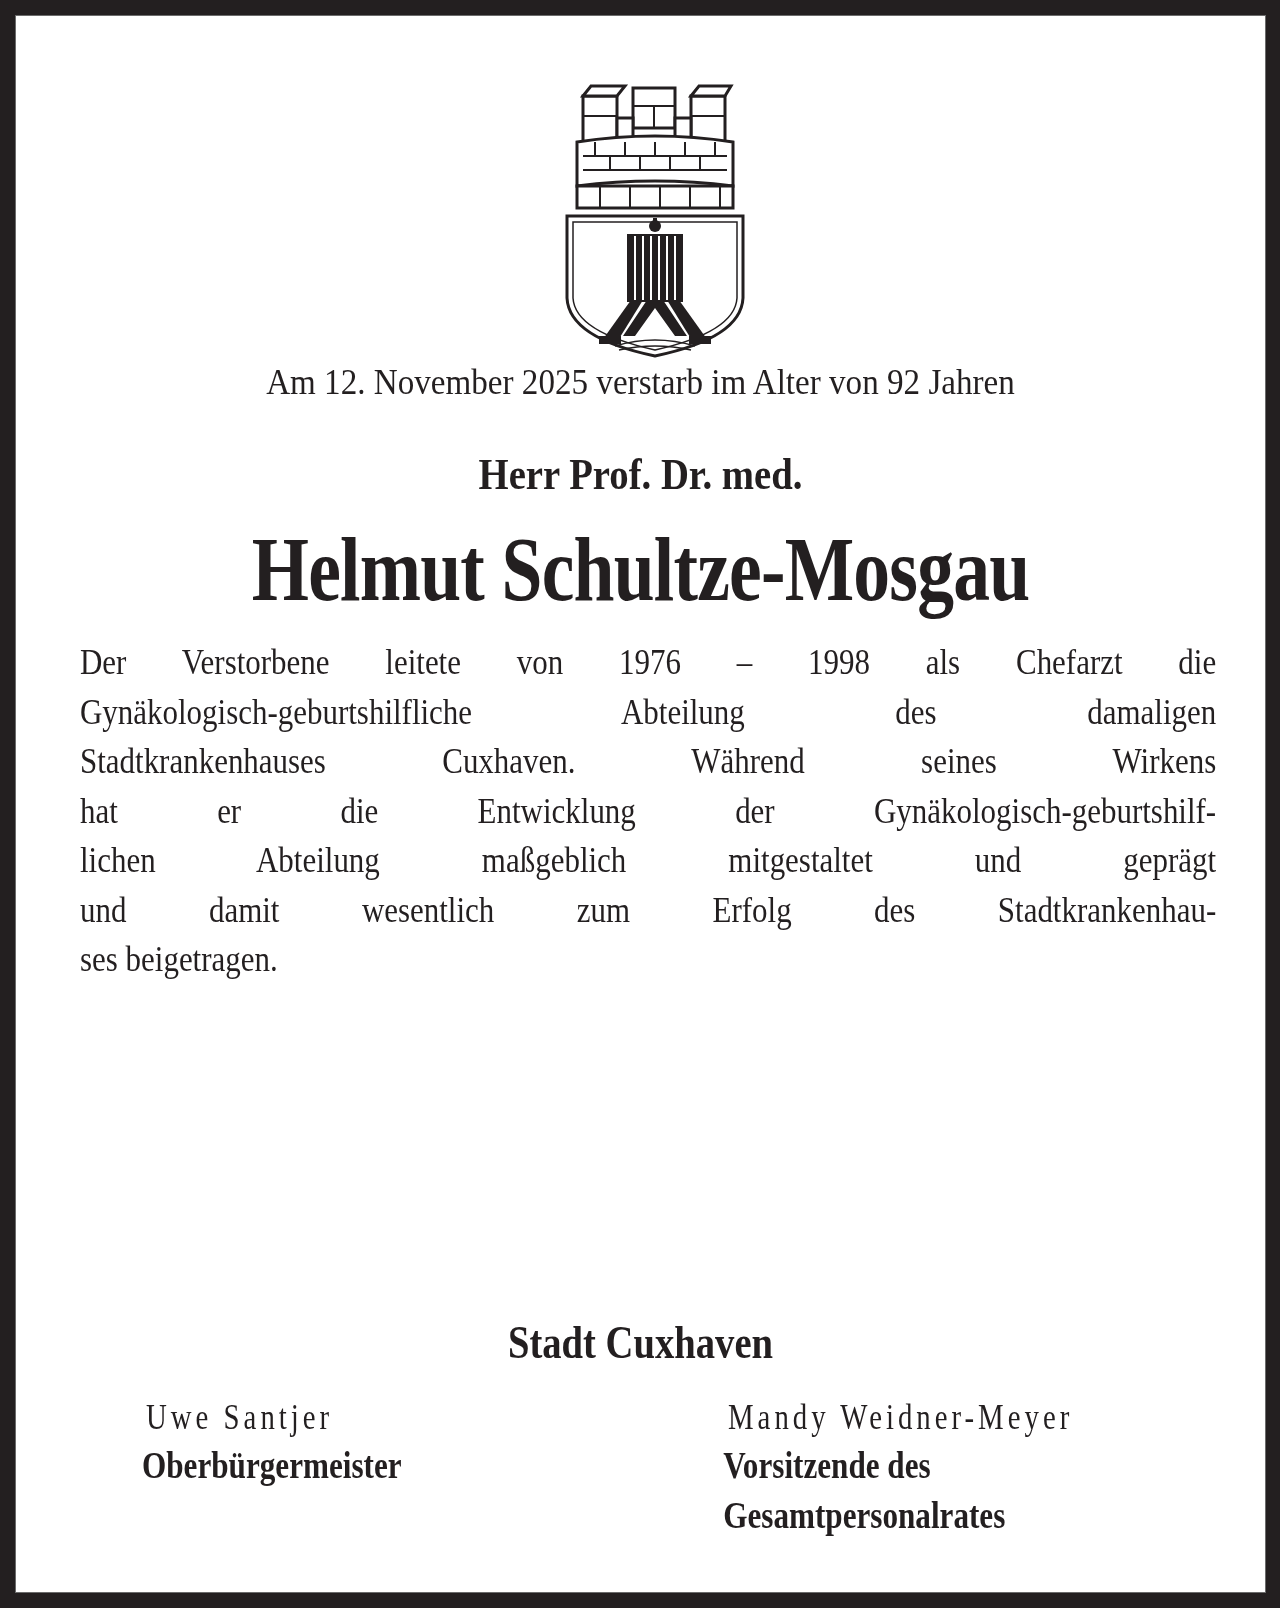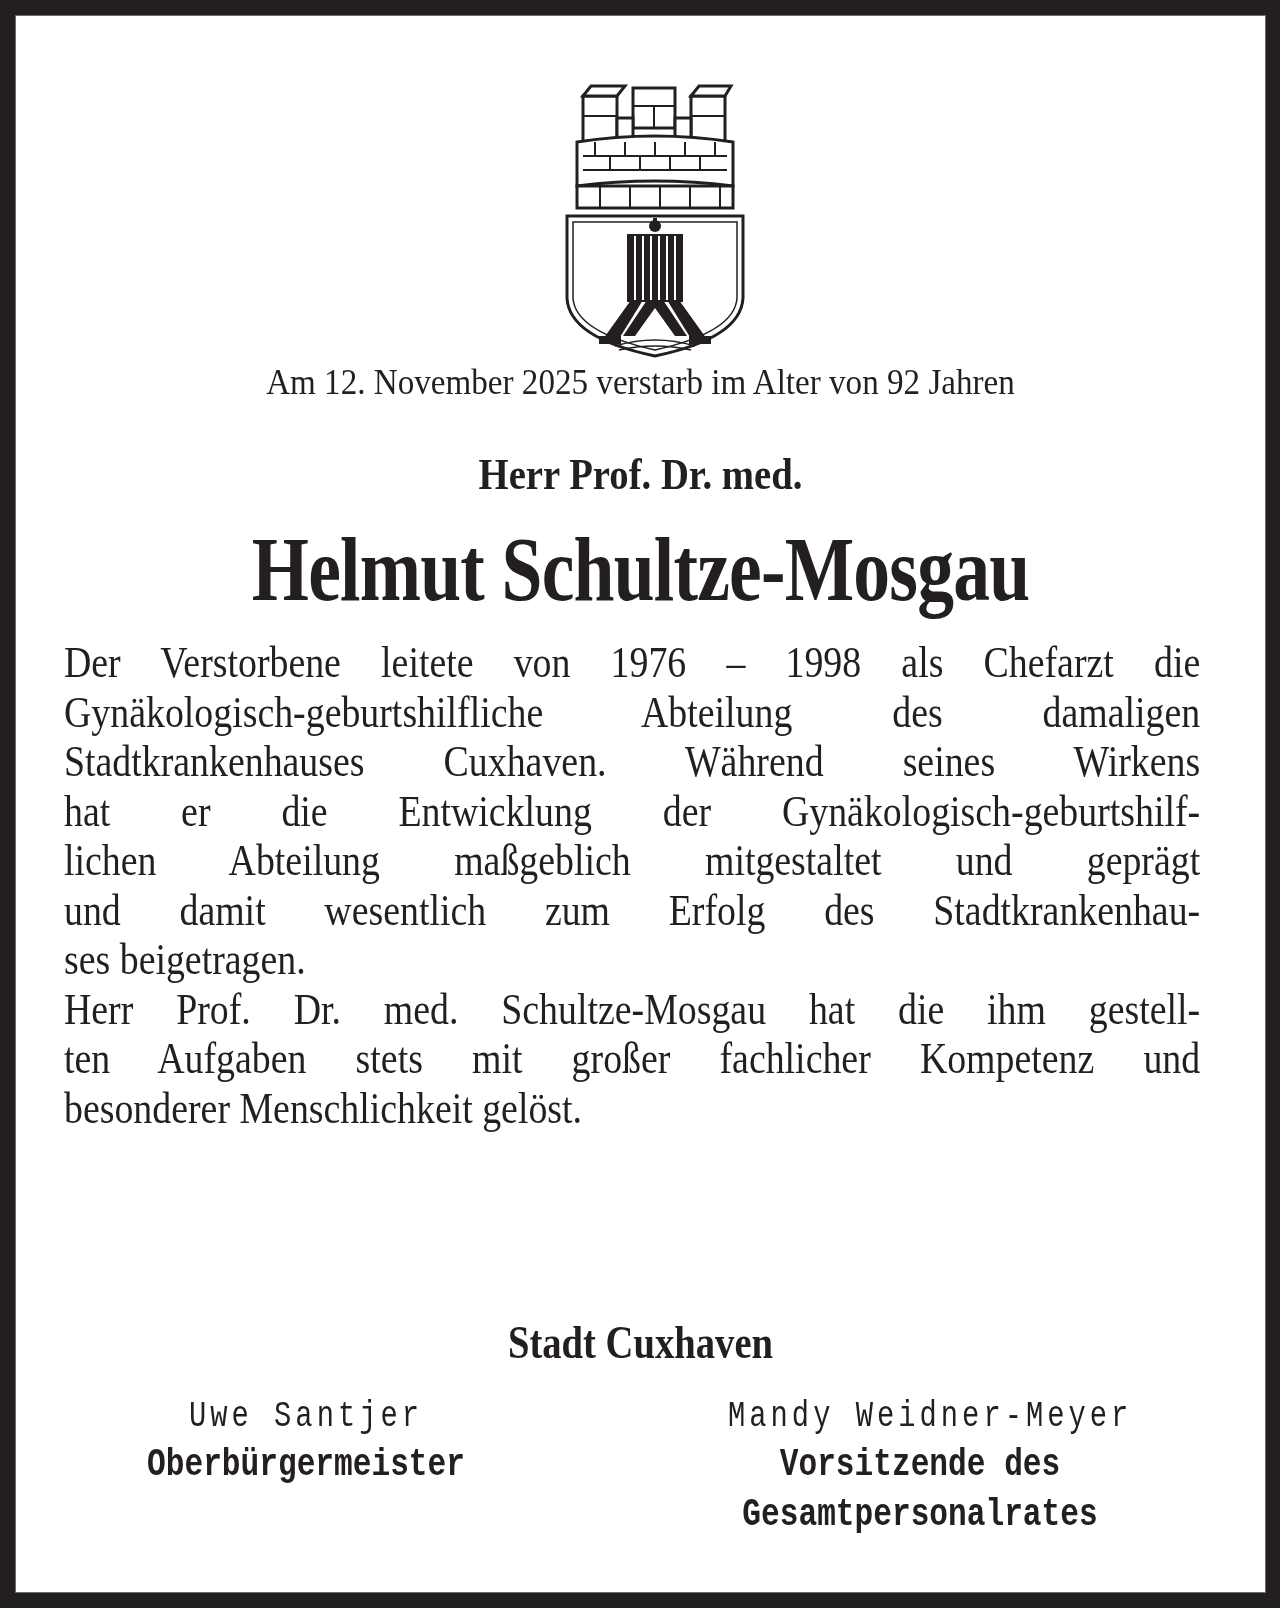--- a/index.html
+++ b/index.html
@@ -38,43 +38,43 @@
     transform: scaleX(0.86);
   }
   .name {
     top: 500px;
     font-size: 92px; font-weight: bold;
     letter-spacing: -1px;
     transform: scaleX(0.80);
   }
   .body {
     position: absolute;
-    left: 48px; top: 622px;
+    left: 64px; top: 622px;
     width: 1136px;
-    font-size: 44px;
+    font-size: 36px;
     line-height: 49.5px;
   }
   .body .ln {
     display: block;
     white-space: nowrap;
     text-align: justify;
     text-align-last: justify;
     transform-origin: left center;
   }
   .body .ln.last { text-align-last: left; }
   .body .gap { height: 6px; }
   .body .fit { transform: scaleX(0.86); width: 116.3%; }
   .org {
     top: 1300px;
     font-size: 46px; font-weight: bold;
     transform: scaleX(0.84);
   }
   .sig {
     position: absolute; top: 1378px;
-    text-align: center; white-space: nowrap; font-family: Liberation Mono, monospace;
+    text-align: left; white-space: nowrap;
   }
   .sig.left { left: 90px; width: 400px; }
   .sig.right { left: 664px; width: 480px; }
   .sig .person {
     font-size: 36px; letter-spacing: 5px;
     line-height: 46px;
     transform: scaleX(0.80);
   }
   .sig .role {
     font-size: 38px; font-weight: bold;
@@ -159,25 +159,20 @@
   <div class="body">
     <div>
       <span class="ln fit">Der Verstorbene leitete von 1976 – 1998 als Chefarzt die</span>
       <span class="ln fit">Gynäkologisch-geburtshilfliche Abteilung des damaligen</span>
       <span class="ln fit">Stadtkrankenhauses Cuxhaven. Während seines Wirkens</span>
       <span class="ln fit">hat er die Entwicklung der Gynäkologisch-geburtshilf-</span>
       <span class="ln fit">lichen Abteilung maßgeblich mitgestaltet und geprägt</span>
       <span class="ln fit">und damit wesentlich zum Erfolg des Stadtkrankenhau-</span>
       <span class="ln fit last">ses beigetragen.</span>
     </div>
-    <div>
-      <span class="ln fit">Herr Prof. Dr. med. Schultze-Mosgau hat die ihm gestell-</span>
-      <span class="ln fit">ten Aufgaben stets mit großer fachlicher Kompetenz und</span>
-      <span class="ln fit last">besonderer Menschlichkeit gelöst.</span>
-    </div>
     <div class="gap"></div>
     <div class="gap"></div>
   </div>
 
   <div class="line-center org">Stadt Cuxhaven</div>
 
   <div class="sig left">
     <div class="person">Uwe Santjer</div>
     <div class="role">Oberbürgermeister</div>
   </div>

